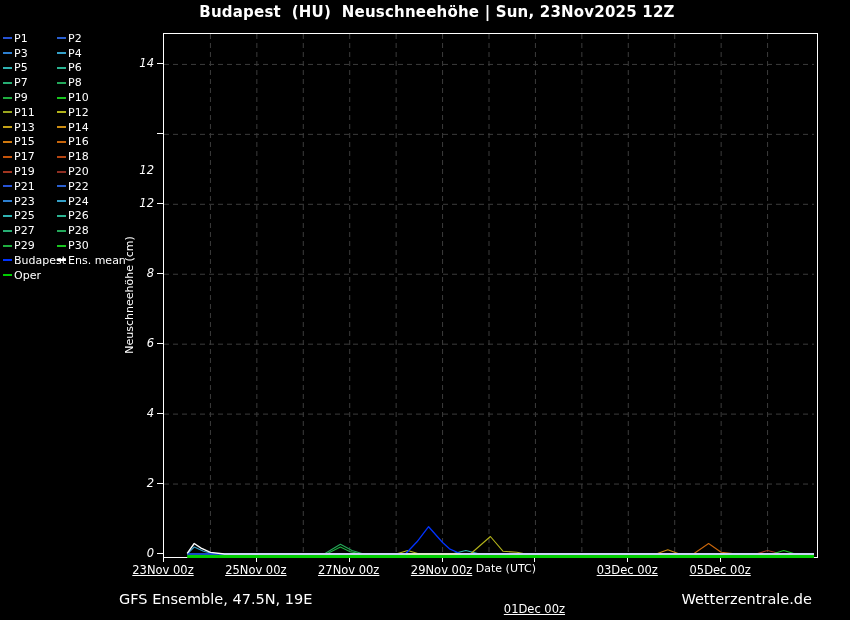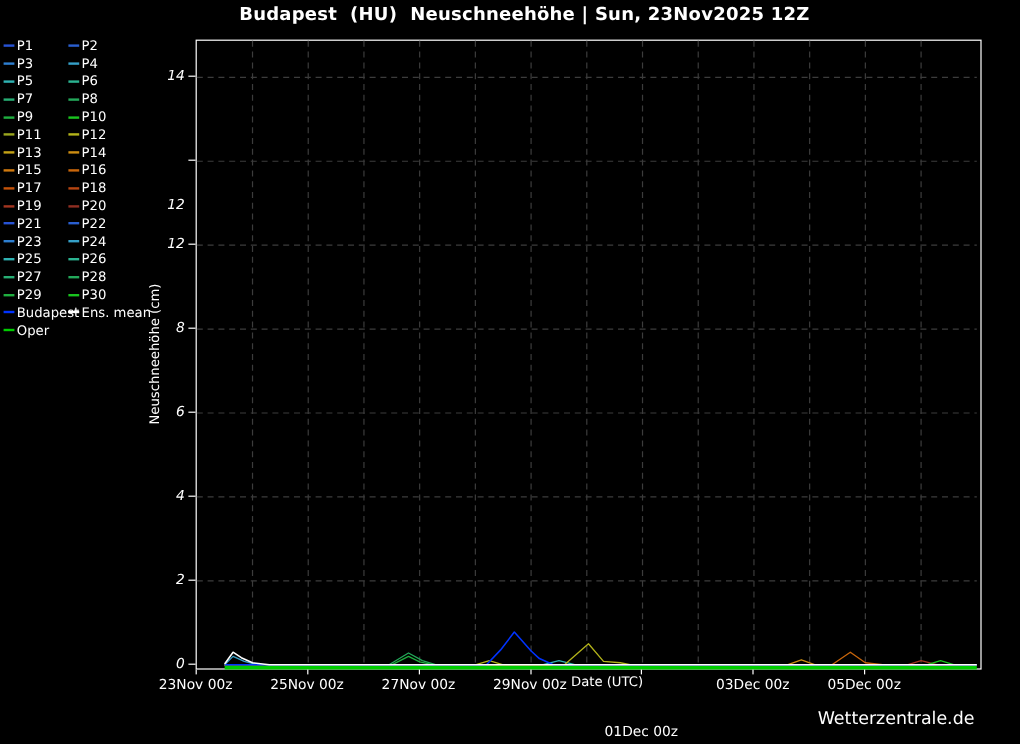--- a/index.html
+++ b/index.html
@@ -11,21 +11,21 @@
   .legend{position:absolute;left:3px;top:31px;display:grid;
           grid-template-columns:54px 72px;font-size:11px;}
   .legend-item{display:flex;align-items:center;height:14.8px;}
   .legend-item .swatch{display:inline-block;width:9px;height:2px;margin-right:2px;flex:none;}
   .legend-item .lab{white-space:nowrap;}
   .plot{position:absolute;left:163px;top:33px;width:653px;height:523px;
         border:1.5px solid #fff;background:#000;overflow:visible;}
   .plot svg{position:absolute;left:0;top:0;overflow:visible;}
   .ytick-label{position:absolute;left:112px;width:42px;text-align:right;font-size:11.5px;font-style:italic;}
   .ytick-mark{position:absolute;width:6px;height:1px;background:#fff;}
-  .xtick-label{position:absolute;width:86px;text-align:center;font-size:11.5px;top:563px;}
+  .xtick-label{position:absolute;width:86px;text-align:center;font-size:11.5px;top:563px;text-decoration:underline;}
   .xtick-mark{position:absolute;width:1px;height:4px;background:#fff;top:558px;}
   .xlabel{position:absolute;left:446px;top:562px;width:90px;text-align:right;font-size:11px;}
   .ylabel{position:absolute;left:129px;top:295px;transform:translate(-50%,-50%) rotate(-90deg);
           font-size:11px;white-space:nowrap;}
   .footer-left{position:absolute;left:119px;top:591px;font-size:14.5px;}
   .footer-right{position:absolute;right:38px;top:591px;font-size:14.5px;}
 </style>
 </head>
 <body>
 
@@ -197,20 +197,21 @@
         <polyline points="23.2,520.0 492.1,520.0 503.8,515.8 515.4,520.0 650.0,520.0" fill="none" stroke="#cd8d12" stroke-width="1.1" stroke-linejoin="round"></polyline>
         <polyline points="23.2,520.0 529.3,520.0 544.6,509.5 557.1,518.3 573.4,520.0 650.0,520.0" fill="none" stroke="#c9660b" stroke-width="1.1" stroke-linejoin="round"></polyline>
         <polyline points="23.2,520.0 592.0,520.0 603.6,516.5 617.5,520.0 650.0,520.0" fill="none" stroke="#a23520" stroke-width="1.1" stroke-linejoin="round"></polyline>
         <polyline points="23.2,520.0 608.2,520.0 619.8,516.5 631.4,520.0 650.0,520.0" fill="none" stroke="#19c41f" stroke-width="1.1" stroke-linejoin="round"></polyline>
         <polyline points="23.2,520.0 241.4,520.0 253.0,507.8 264.6,492.7 278.6,508.5 285.5,514.8 297.1,520.0 650.0,520.0" fill="none" stroke="#0033ff" stroke-width="1.3" stroke-linejoin="round"></polyline>
         <polyline points="23.2,519.3 30.2,509.5 37.1,514.1 46.4,518.3 60.4,520.0 650.0,520.0" fill="none" stroke="#ffffff" stroke-width="1.3" stroke-linejoin="round"></polyline>
         <polyline points="23.2,520.0 650.0,520.0" fill="none" stroke="#00cc00" stroke-width="3" stroke-linejoin="round" transform="translate(0,2.5)"></polyline>
       </svg>
   </div>
   <div class="xlabel">Date (UTC)</div>
+  <div class="footer-left">GFS Ensemble, 47.5N, 19E</div>
   <div class="footer-right">Wetterzentrale.de</div>
 <div class="ytick-label" style="top: 546px;">0</div>
     <div class="ytick-mark" style="left: 157px; top: 553px;"></div>
     <div class="ytick-label" style="top: 476.061px;">2</div>
     <div class="ytick-mark" style="left: 157px; top: 483.061px;"></div>
     <div class="ytick-label" style="top: 406.121px;">4</div>
     <div class="ytick-mark" style="left: 157px; top: 413.121px;"></div>
     <div class="ytick-label" style="top: 336.182px;">6</div>
     <div class="ytick-mark" style="left: 157px; top: 343.182px;"></div>
     <div class="ytick-label" style="top: 266.242px;">8</div>

